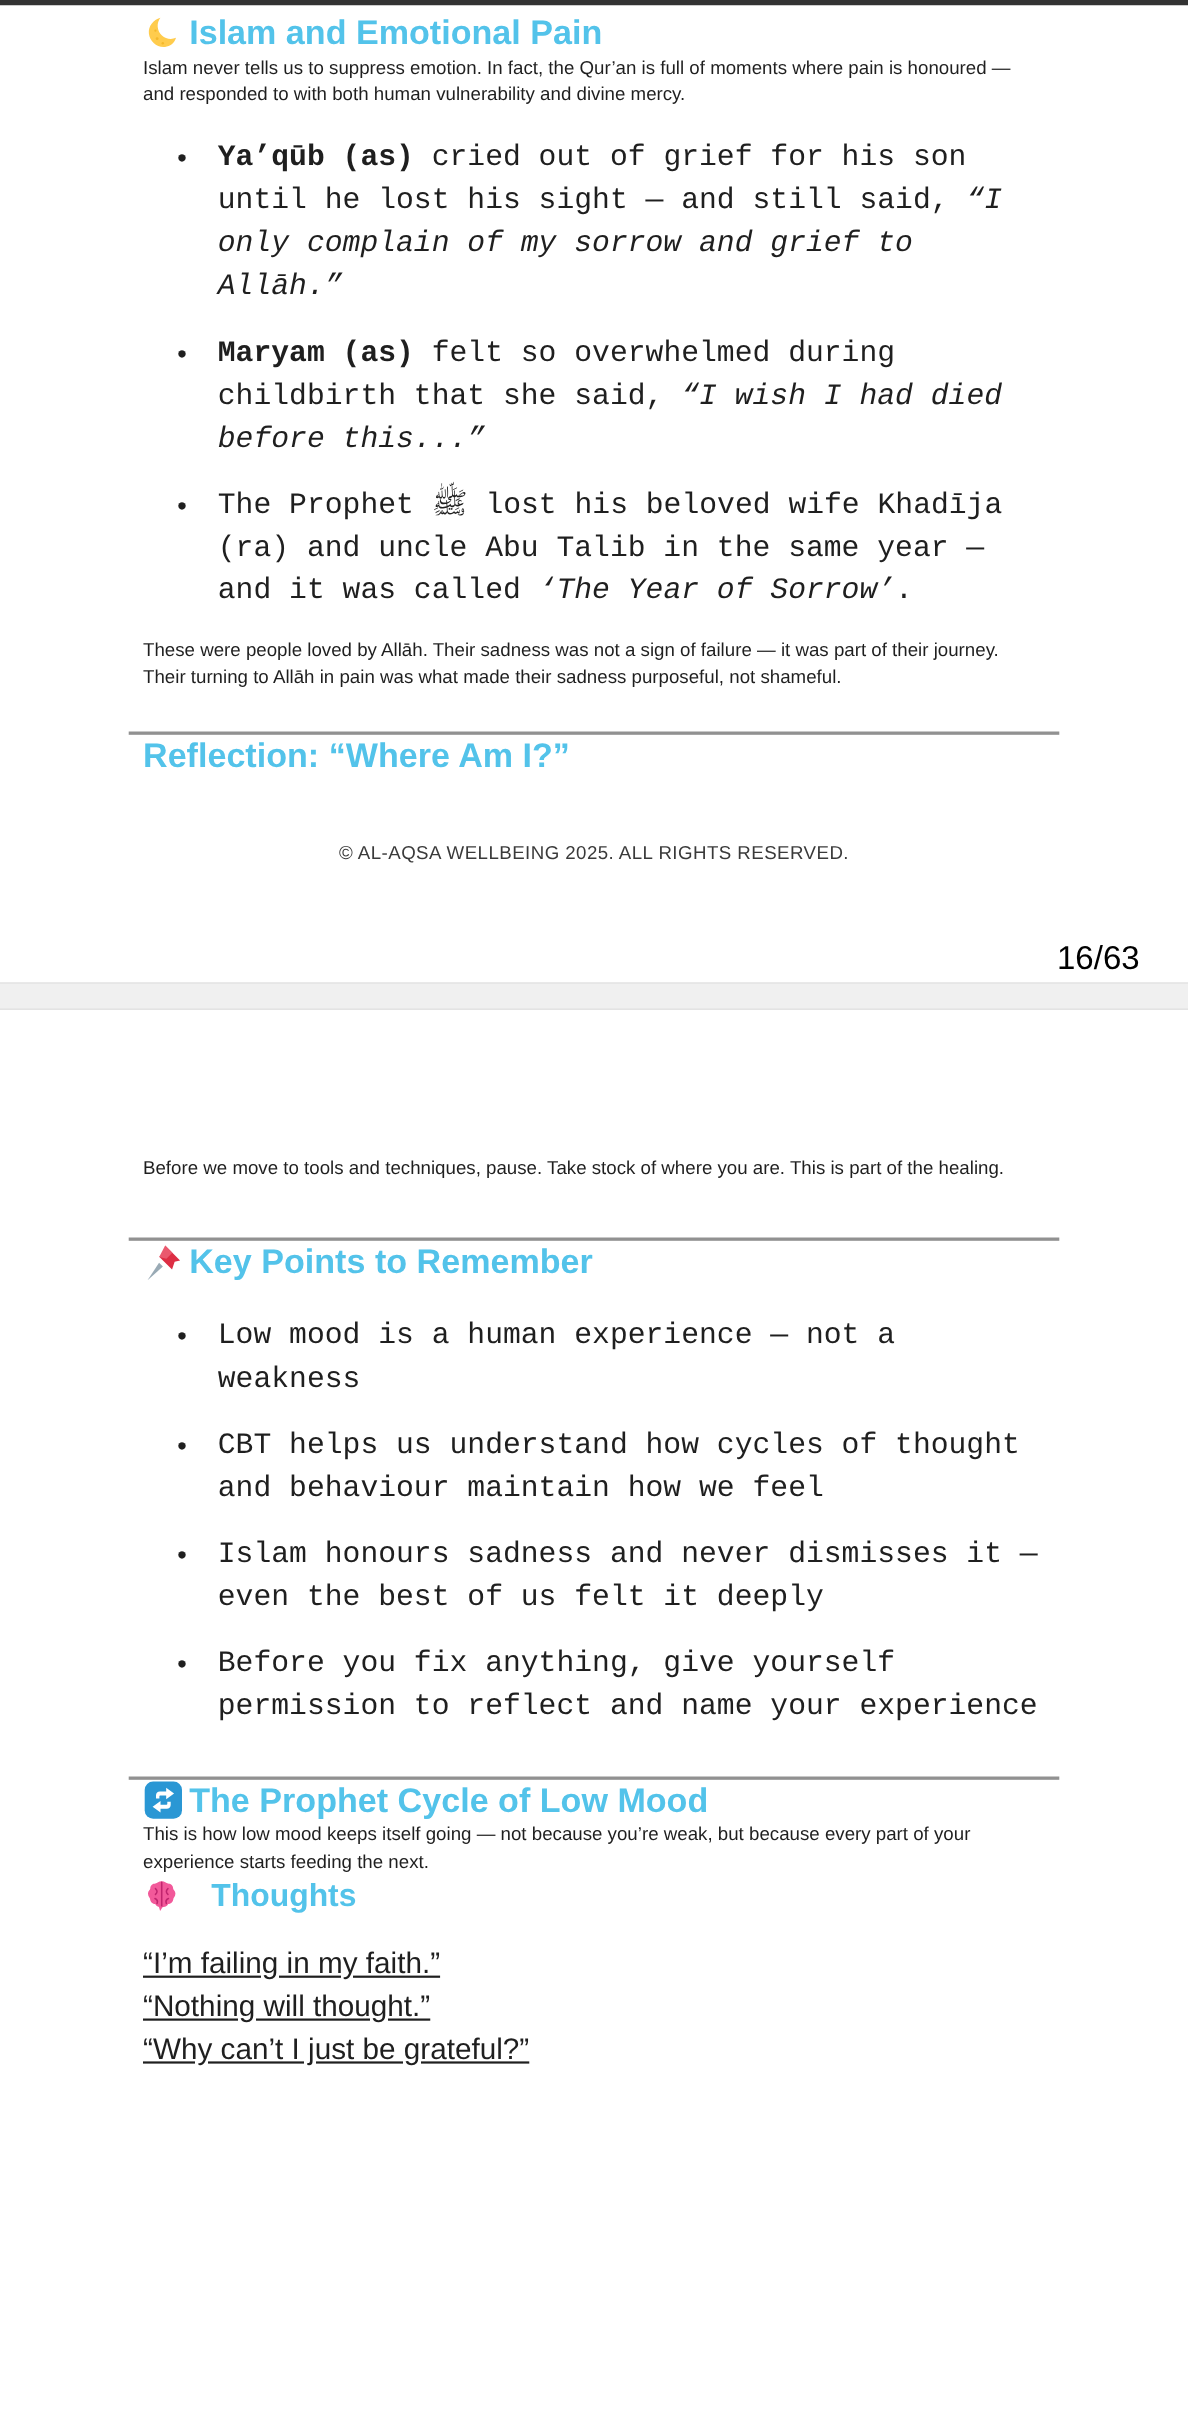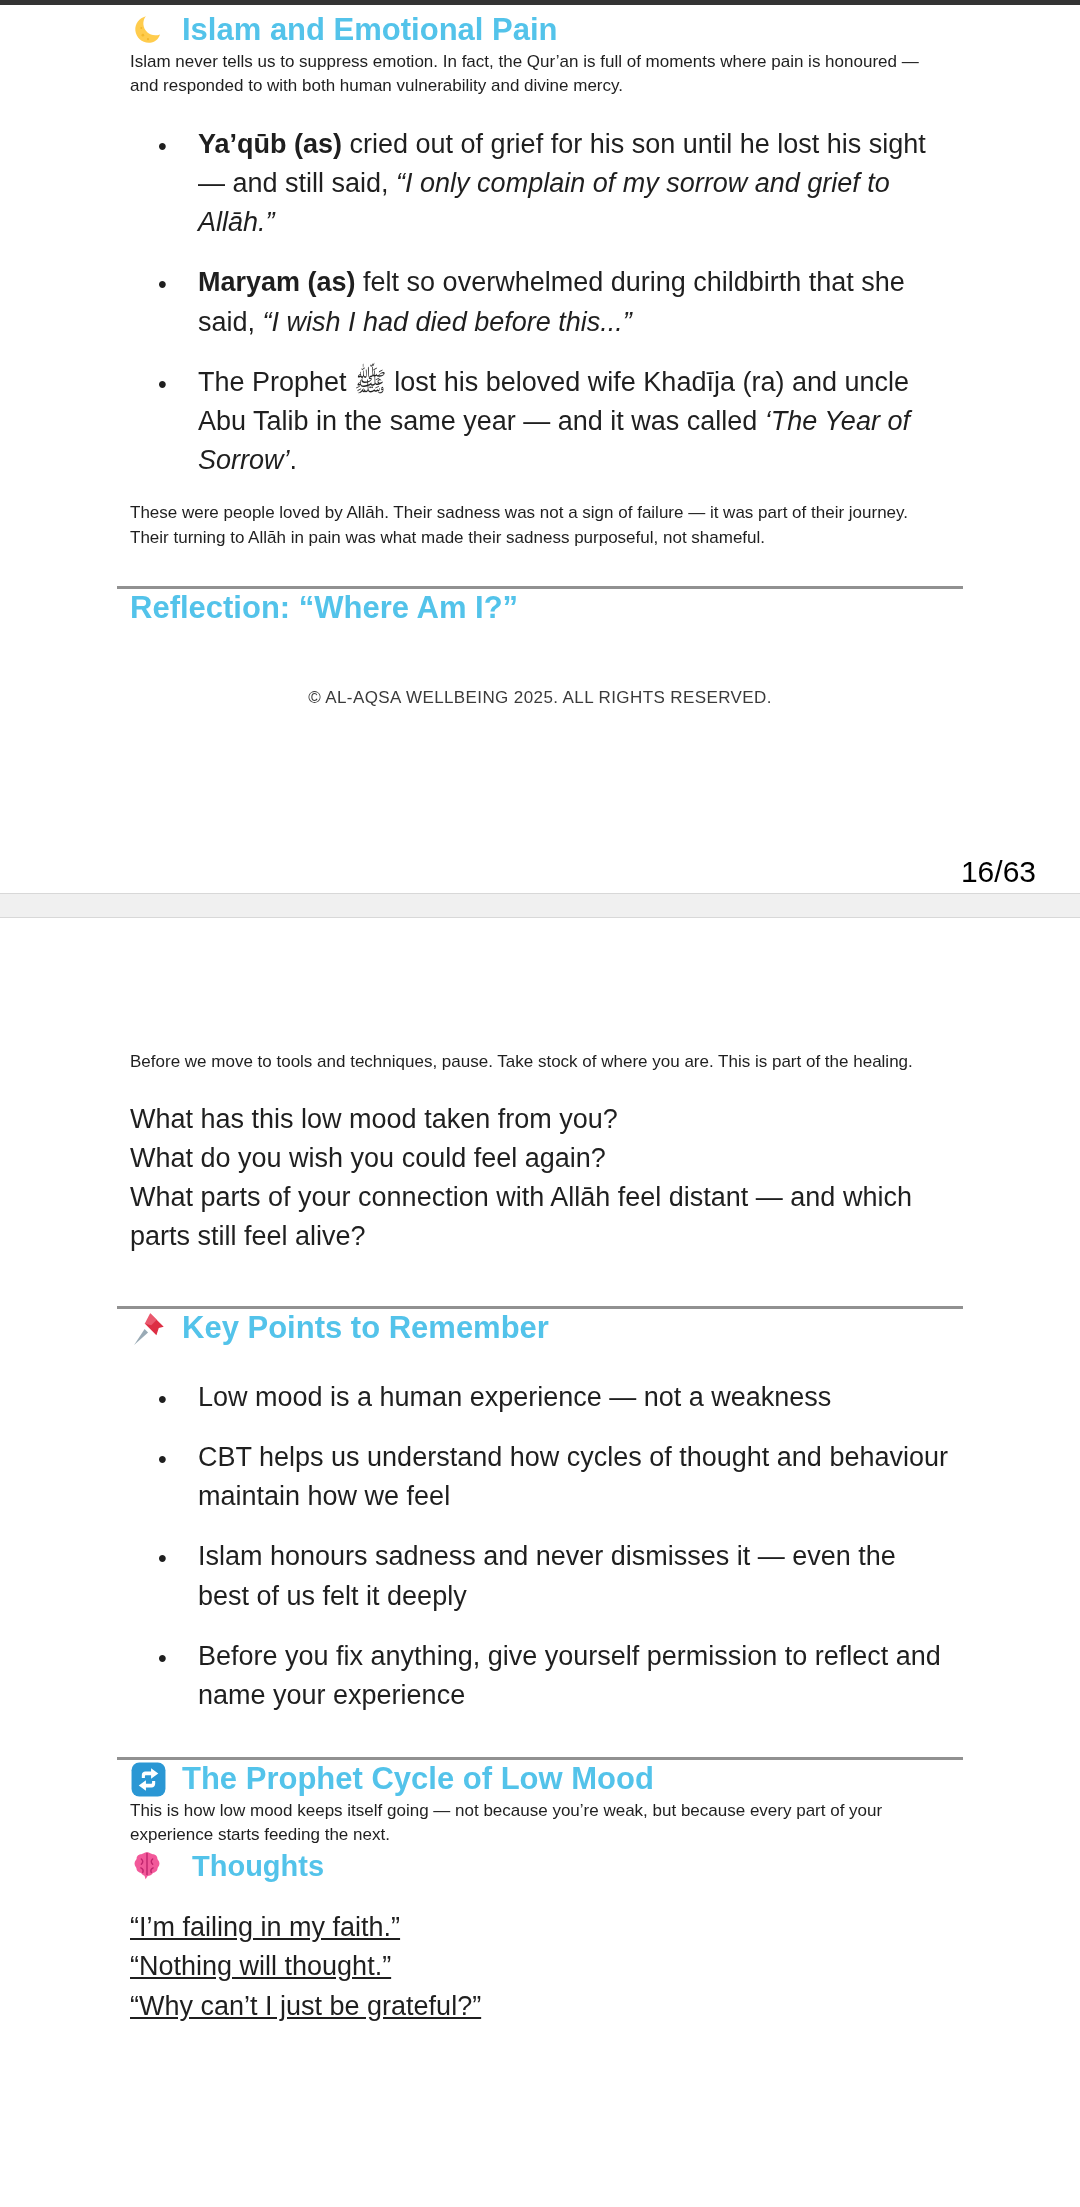--- a/index.html
+++ b/index.html
@@ -14,40 +14,40 @@
   .page { background:#ffffff; box-sizing:border-box; padding:0 130px; position:relative; }
   .page-one { height:888px; padding-top:6px; }
   .page-gap {
     height:25px; background:#f0f0f0; box-sizing:border-box;
     border-top:1px solid #d8d8d8; border-bottom:1px solid #d8d8d8;
     margin:0; padding:0;
   }
   .page-two { height:1226px; padding-top:132px; }
 
   h2.sec-heading {
-    display:flex; align-items:center; gap:15px;
+    display:flex; align-items:center; gap:5px;
     font-size:31px; line-height:1.25; font-weight:700;
     color:#53c3ea; margin:0;
   }
   h3.sub-heading {
     display:flex; align-items:center; gap:28px;
     font-size:29px; line-height:1.25; font-weight:700;
     color:#53c3ea; margin:0;
   }
   .icon { display:inline-flex; width:37px; height:37px; flex:0 0 auto; }
   .icon svg { width:100%; height:100%; }
   .icon-sm { width:34px; height:34px; }
 
   p.body-text {
     font-size:17px; line-height:1.45; margin:0; color:#1f1f1f;
   }
   .mt-sm { margin-top:24px; }
   .mt-md { margin-top:30px; }
 
-  ul.bullet-list { list-style:none; margin:26px 0 16px 0; padding:0 0 0 28px; }
+  ul.bullet-list { list-style:none; margin:26px 0 16px 0; padding:0 0 0 28px;font-family:Liberation Mono, monospace; }
   ul.bullet-list li {
     position:relative; padding-left:40px;
     font-size:27px; line-height:1.45; margin-bottom:21px; color:#1f1f1f;
   }
   ul.bullet-list li::before {
     content:"\2022"; position:absolute; left:0; top:3px;
     font-size:25px; color:#1f1f1f;
   }
   .b { font-weight:700; }
   .i { font-style:italic; }
@@ -119,25 +119,20 @@
 
     <div class="page-number">16/63</div>
   </div>
 
   <div class="page-gap"></div>
 
   <div class="page page-two">
 
     <p class="body-text">Before we move to tools and techniques, pause. Take stock of where you are. This is part of the healing.</p>
 
-    <div class="questions-block">
-      <p class="question-line">What has this low mood taken from you?</p>
-      <p class="question-line">What do you wish you could feel again?</p>
-      <p class="question-line">What parts of your connection with Allāh feel distant — and which parts still feel alive?</p>
-    </div>
 
     <hr class="divider" style="margin-top:50px;">
 
     <h2 class="sec-heading mt-md">
       <span class="icon">
         <svg viewBox="0 0 36 36" aria-hidden="true">
           <path fill="#99AAB5" d="M14.2 18.4l3.4 3.4L4 34z"></path>
           <path fill="#DD2E44" d="M19.6 3.2l13.2 13.2-4.8 1.2-2.3 6.9-11.4-11.4 6.9-2.3z"></path>
           <path fill="#EA596E" d="M19.6 3.2l6.4 6.4-5.3 5.3-6.4-1.6z"></path>
         </svg>

